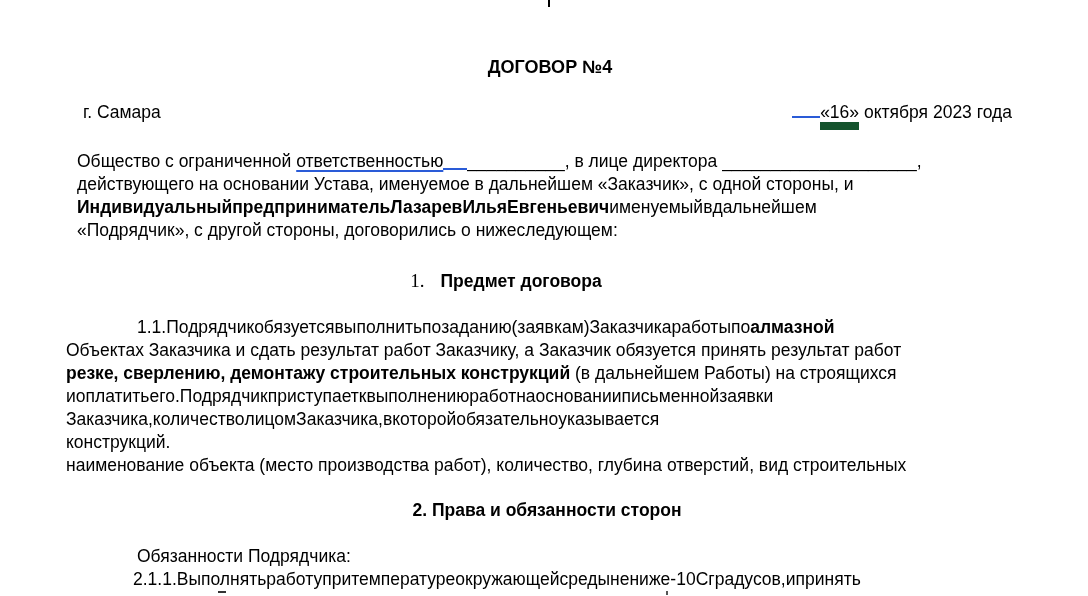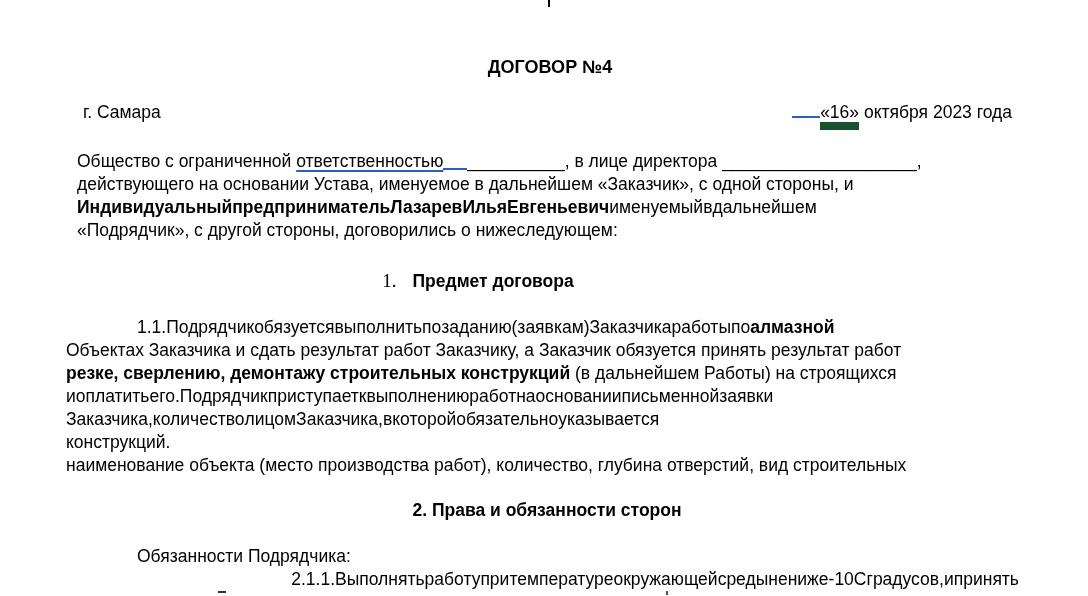--- a/index.html
+++ b/index.html
@@ -11,26 +11,26 @@
   .title { position: absolute; top: 57px; left: 0; width: 1100px; text-align: center; font-weight: bold; font-size: 18px; }
   .city { position: absolute; top: 102px; left: 83px; }
   .date { position: absolute; top: 102px; right: 76px; white-space: pre; }
   .date .gap { display: inline-block; width: 28px; border-bottom: 2px solid #2a5bd7; height: 14px; vertical-align: baseline; }
   .date .quote-u { border-bottom: 8px solid #14532d; }
   .para { position: absolute; left: 66px; width: 964px; line-height: 23px; }
   .line { display: block; white-space: nowrap; }
   .jline { display: flex; justify-content: flex-start; white-space: nowrap; }
   .blue-u { text-decoration: underline; text-decoration-color: #2a5bd7; text-decoration-thickness: 2px; text-underline-offset: 3px; }
   .blue-gap { display: inline-block; width: 24px; border-bottom: 2px solid #2a5bd7; height: 16px; vertical-align: baseline; margin-bottom:-3px; }
-  .h1 { position: absolute; top: 270px; left: 0; width: 956px; text-align: center; }
+  .h1 { position: absolute; top: 270px; left: 8px; width: 956px; text-align: center; padding-left: 20px; }
   .h1 .num { font-family: "Liberation Serif", serif; font-size: 19px; margin-right: 16px; }
   .h1 .txt { font-weight: bold; }
   .h2 { position: absolute; top: 500px; left: 0; width: 1094px; text-align: center; font-weight: bold; }
   .sub { position: absolute; top: 546px; left: 137px; }
-  .item { position: absolute; top: 569px; left: 126px; width: 893px; display: flex; justify-content: flex-end; white-space: nowrap; }
+  .item { position: absolute; top: 569px; left: 133px; width: 893px; display: flex; justify-content: flex-start; white-space: nowrap; }
   .cut { position: absolute; top: 591px; left: 196px; width: 500px; height: 5px; overflow: hidden; }
   .cut span { display: block; width: 8px; height: 5px; border-top: 2px solid #333; margin-left: 22px; }
   .cut span.r { position: absolute; left: 470px; top: 0; width: 2px; height: 4px; background:#555; border:0; margin:0; }
 </style>
 </head>
 <body>
 
 <div class="cursor-mark"></div>
 
 <div>

